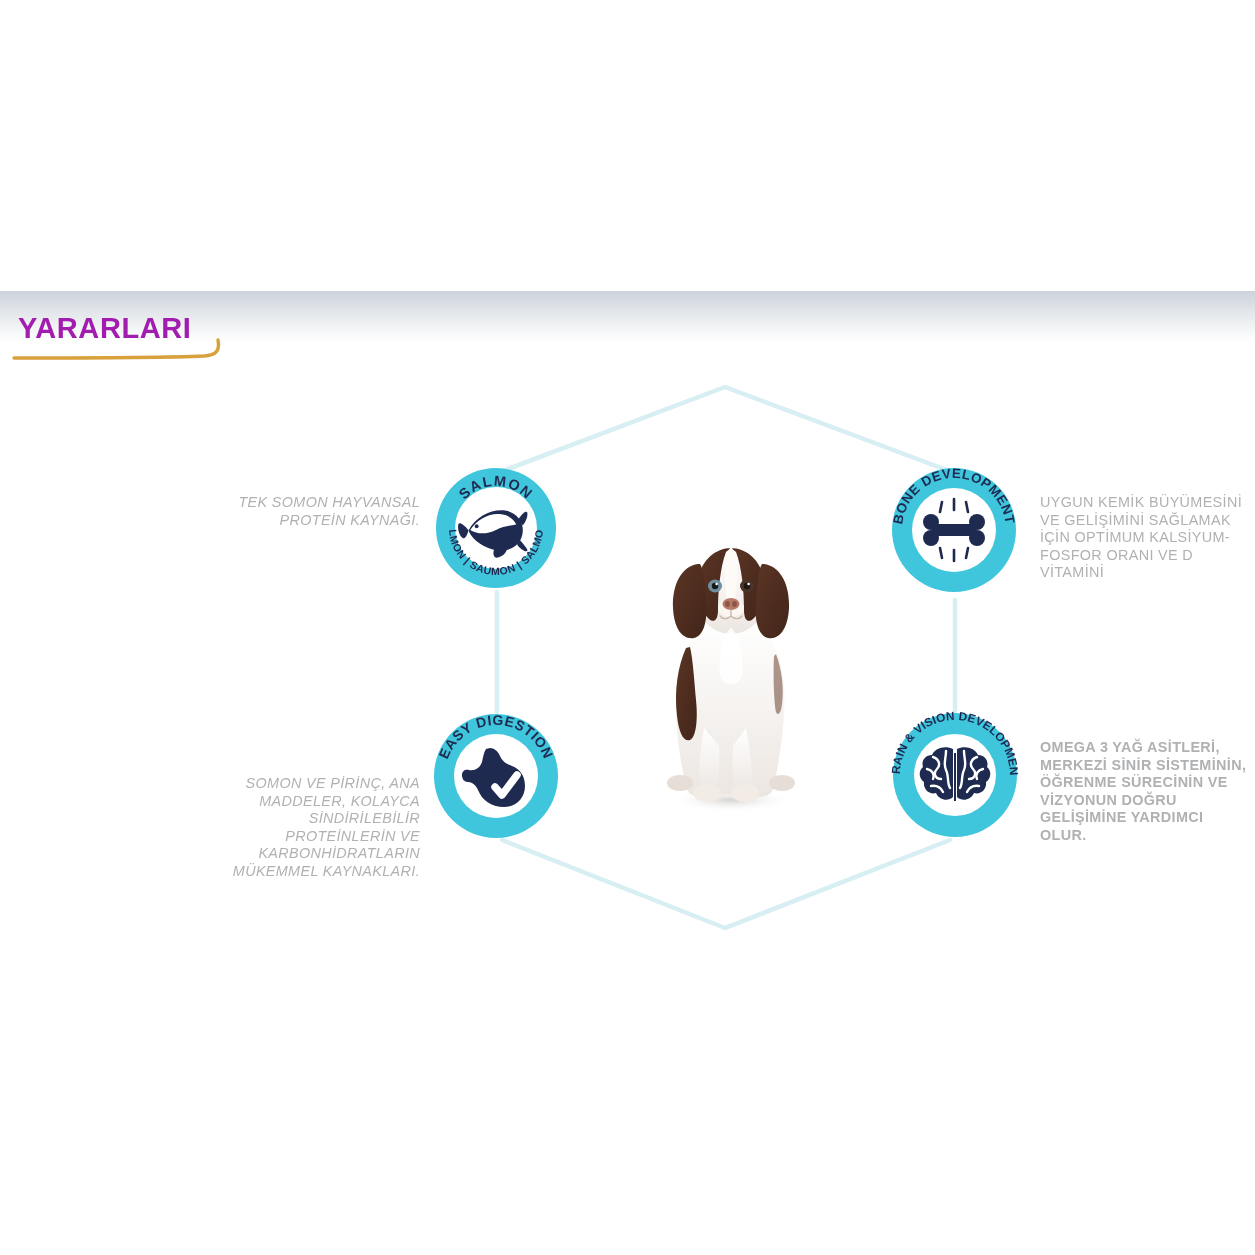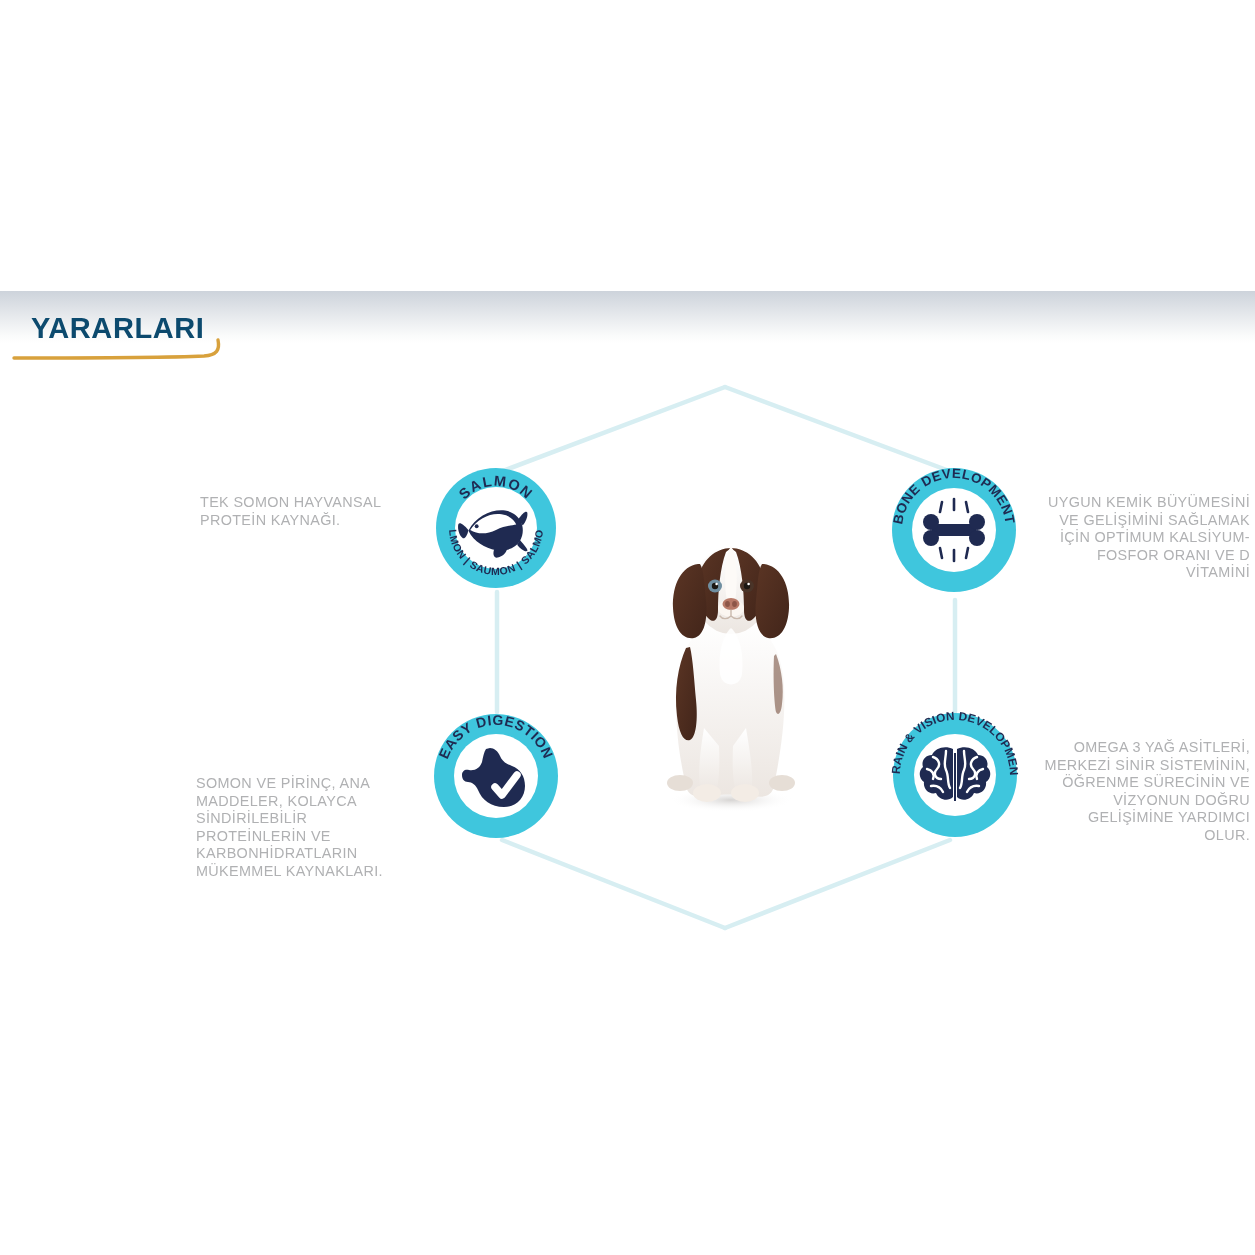--- a/index.html
+++ b/index.html
@@ -31,23 +31,22 @@
     background: linear-gradient(to bottom, #cdd3db 0%, #dde1e6 30%, #eef0f2 62%, #fafbfb 86%, #ffffff 100%);
   }
   
   .section-title {
     position: absolute;
     left: 18px;
     top: 312px;
     font-size: 29px;
     font-weight: bold;
     letter-spacing: 0.6px;
-    color: #0c4a6e;
+    color: #a21caf;
     font-family: "Liberation Sans", sans-serif;
-    margin-left: 13px;
   }
   .title-swoosh {
     position: absolute;
     left: 12px;
     top: 336px;
     width: 220px;
     height: 28px;
   }
   
   .hex-layer {
@@ -75,27 +74,27 @@
   
   .caption {
     position: absolute;
     color: #b0b1b3;
     font-size: 14.4px;
     line-height: 17.6px;
     letter-spacing: 0.35px;
     font-family: "Liberation Sans", sans-serif;
     white-space: pre-line;
   }
-  .caption.right-align { text-align: left; }
-  .caption.left-align  { text-align: right; }
+  .caption.right-align { text-align: right; font-style: italic; }
+  .caption.left-align  { text-align: left; }
 
   #cap-salmon    { left: 200px; top: 494px;  width: 220px; }
   #cap-digestion { left: 196px; top: 739px;  width: 224px; margin-top: 36px; }
   #cap-bone      { left: 1040px; top: 494px; width: 210px; }
-  #cap-brain     { left: 1040px; top: 739px; width: 210px; }
+  #cap-brain     { left: 1040px; top: 739px; width: 210px; font-weight: bold; }
 </style>
 </head>
 <body>
 
 <div id="page">
 
   <div class="top-band"></div>
 
   <div class="section-title">YARARLARI</div>
   <svg class="title-swoosh" viewBox="0 0 220 28">

